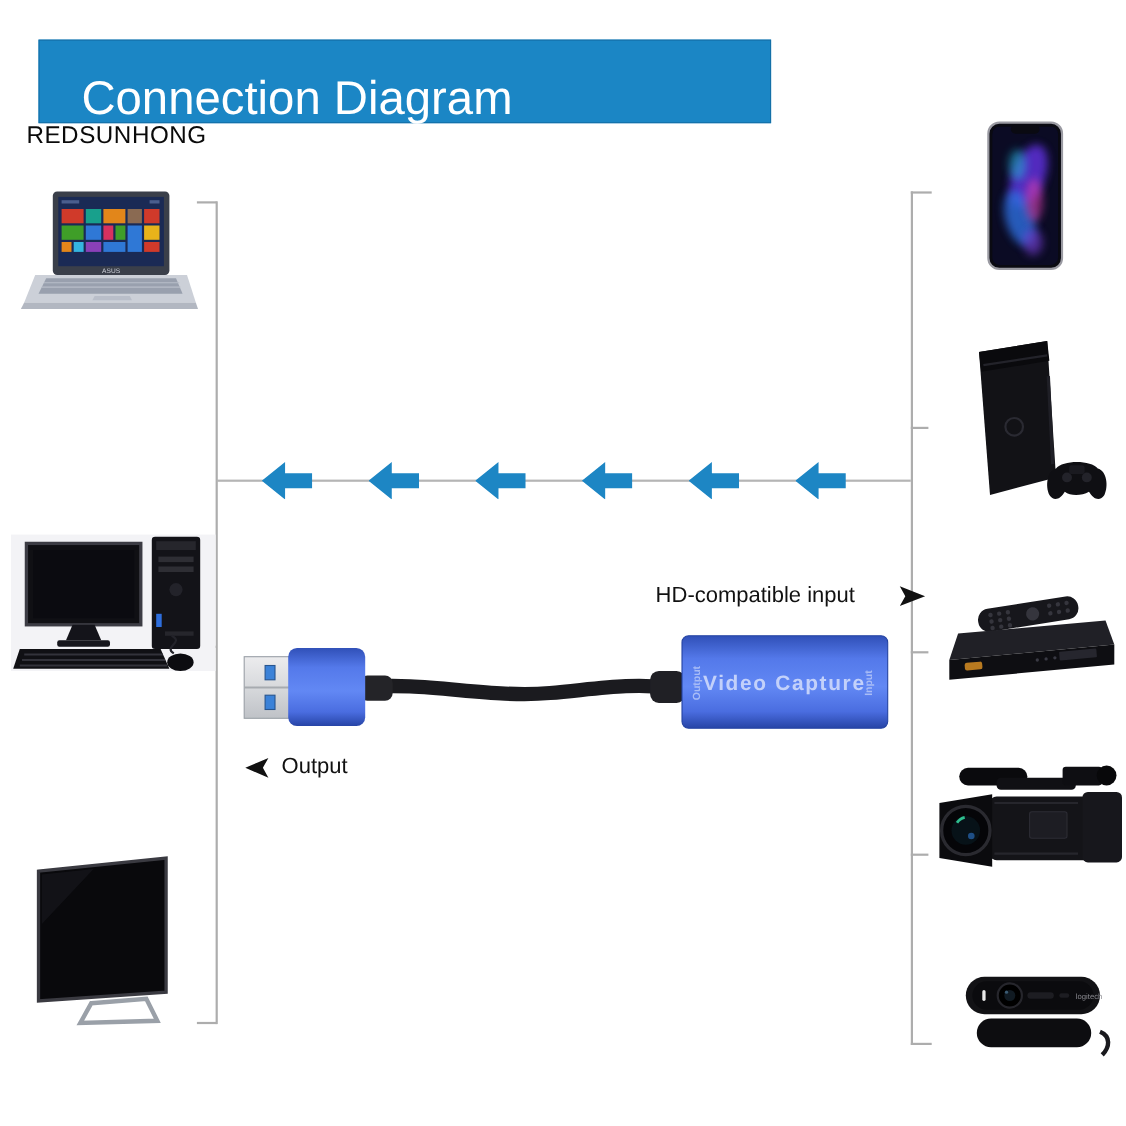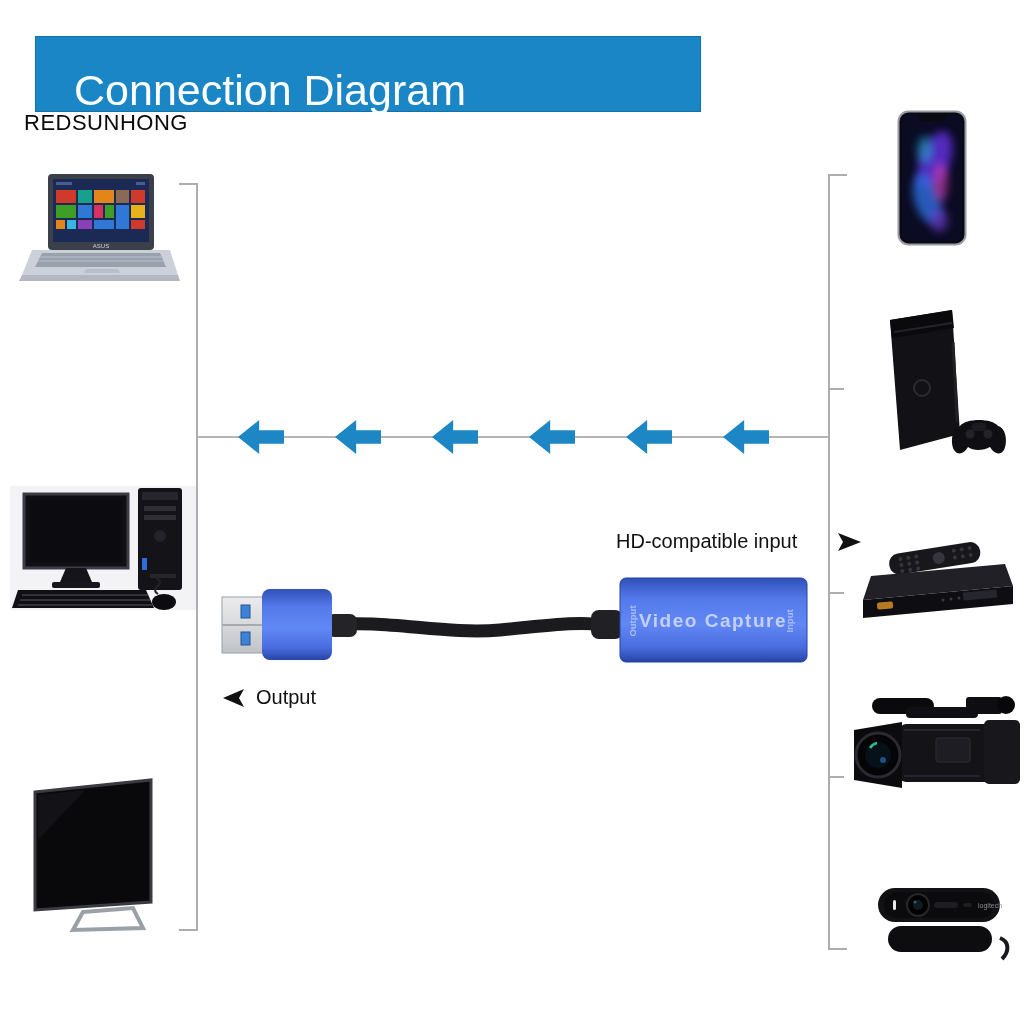--- a/index.html
+++ b/index.html
@@ -46,21 +46,21 @@
   <div class="abs line" style="left:828px;top:948px;width:19px;height:2px;"></div>
 
   <div class="abs line" style="left:197px;top:436px;width:631px;height:2px;background:#b5b5b5;"></div>
   <div class="abs arrow" style="left:238px;"></div>
   <div class="abs arrow" style="left:335px;"></div>
   <div class="abs arrow" style="left:432px;"></div>
   <div class="abs arrow" style="left:529px;"></div>
   <div class="abs arrow" style="left:626px;"></div>
   <div class="abs arrow" style="left:723px;"></div>
 
-  <div class="abs lbl" style="left:616px;top:530px;gap:39px;">
+  <div class="abs lbl" style="left:596px;top:530px;gap:39px;">
     <span>HD-compatible input</span>
     <svg width="26" height="20" viewBox="0 0 26 20">
       <polygon points="2,1 25,10 2,19 7,10" fill="#111"></polygon>
     </svg>
   </div>
 
   <div class="abs lbl" style="left:222px;top:686px;">
     <svg width="24" height="20" viewBox="0 0 24 20">
       <polygon points="22,1 1,10 22,19 17,10" fill="#111"></polygon>
     </svg>

